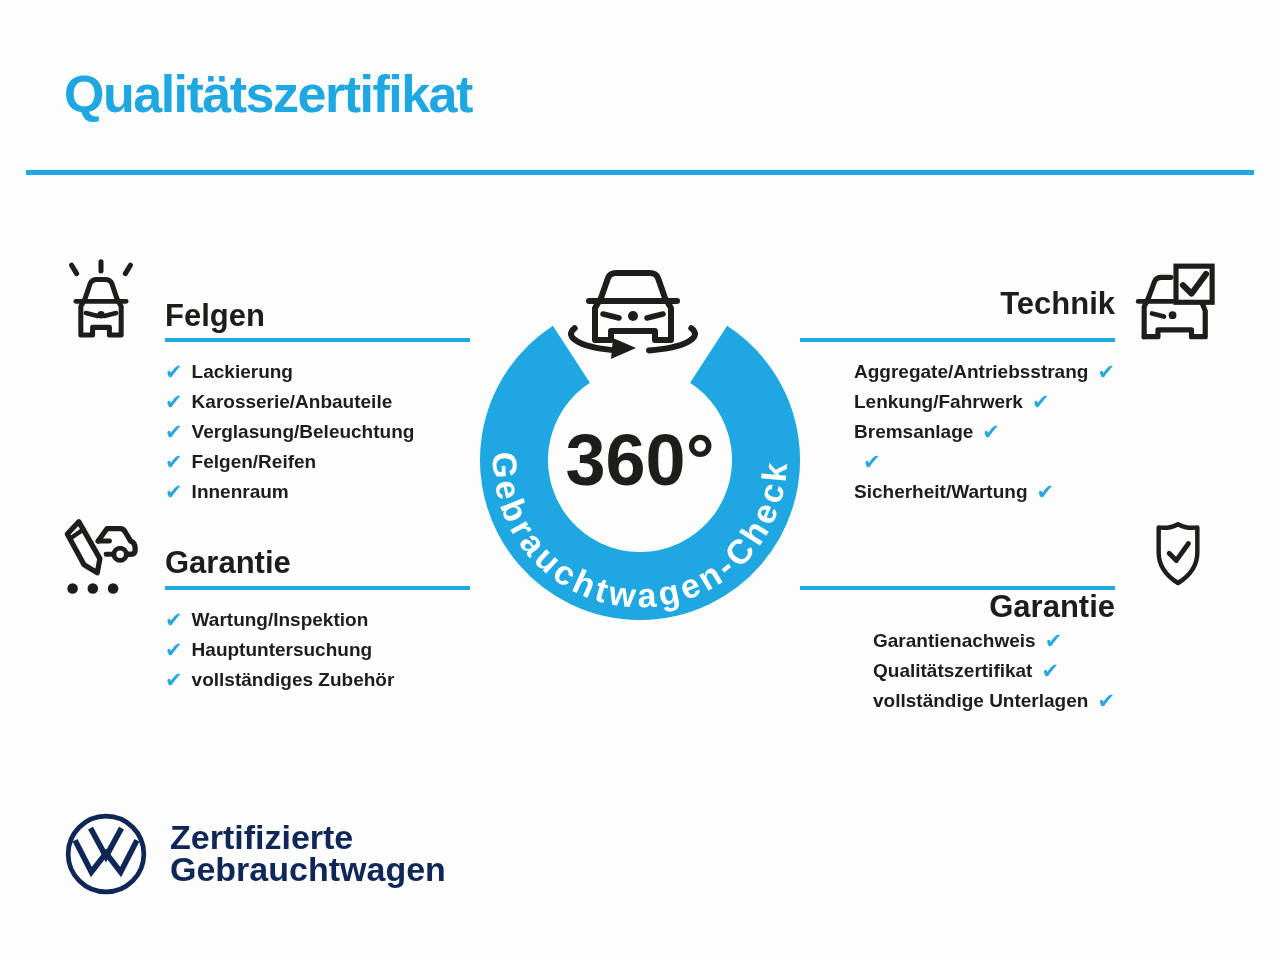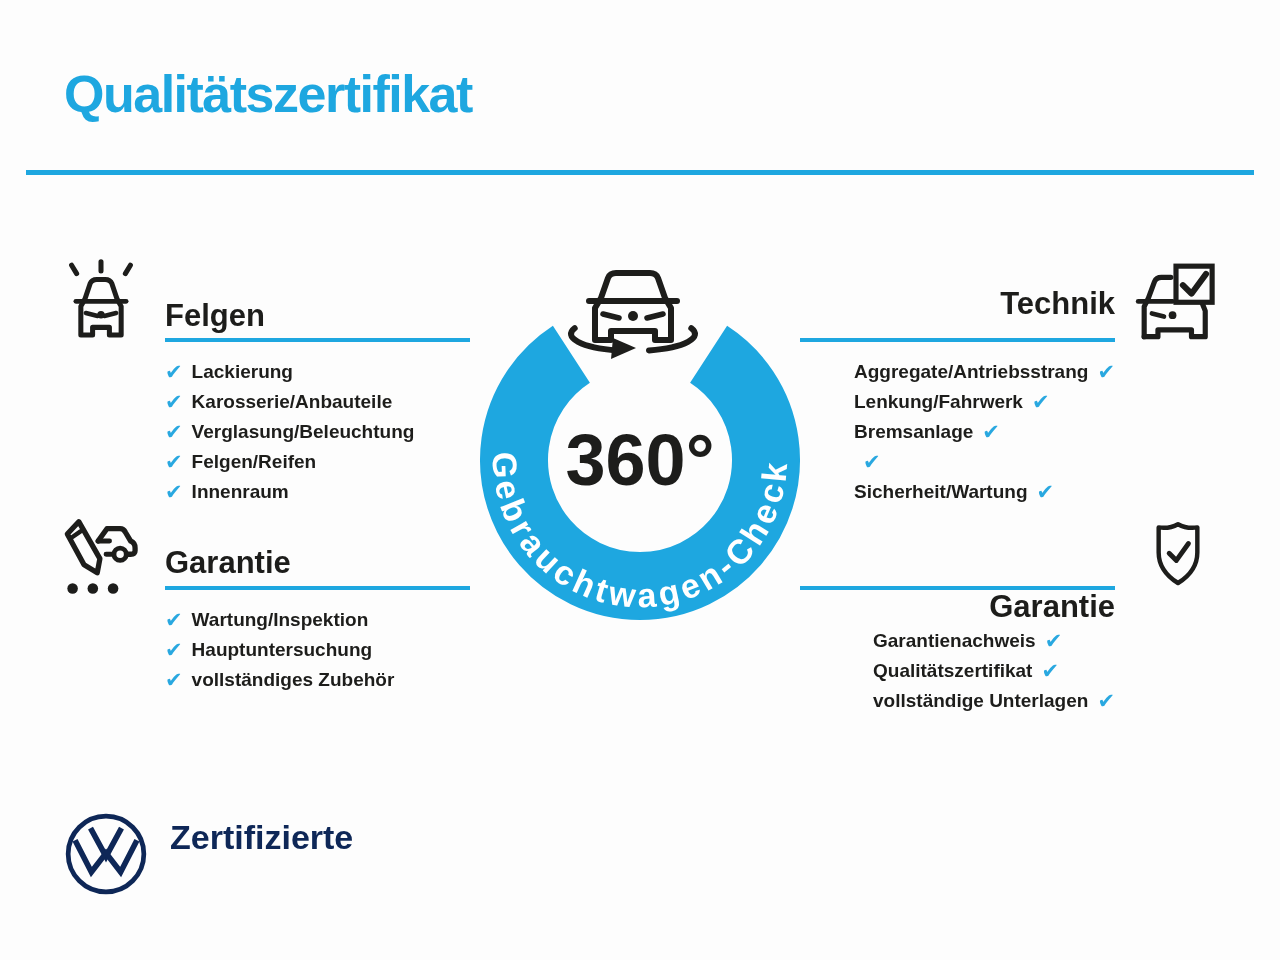--- a/index.html
+++ b/index.html
@@ -199,15 +199,16 @@
     </g>
   </svg>
 
   <svg class="abs" style="left:63px;top:811px" width="86" height="86" viewBox="0 0 100 100">
     <circle cx="50" cy="50" r="44" fill="none" stroke="#0e2757" stroke-width="5.5"></circle>
     <path d="M32 20 L50 53 L68 20" fill="none" stroke="#0e2757" stroke-width="6.5" stroke-linejoin="miter"></path>
     <path d="M14 34 L33 71 L50 49 L67 71 L86 34" fill="none" stroke="#0e2757" stroke-width="6.5" stroke-linejoin="miter"></path>
   </svg>
   <div class="footer-text">
     <div>Zertifizierte</div>
+    <div>Gebrauchtwagen</div>
   </div>
 
 </div>
 
 </body></html>

